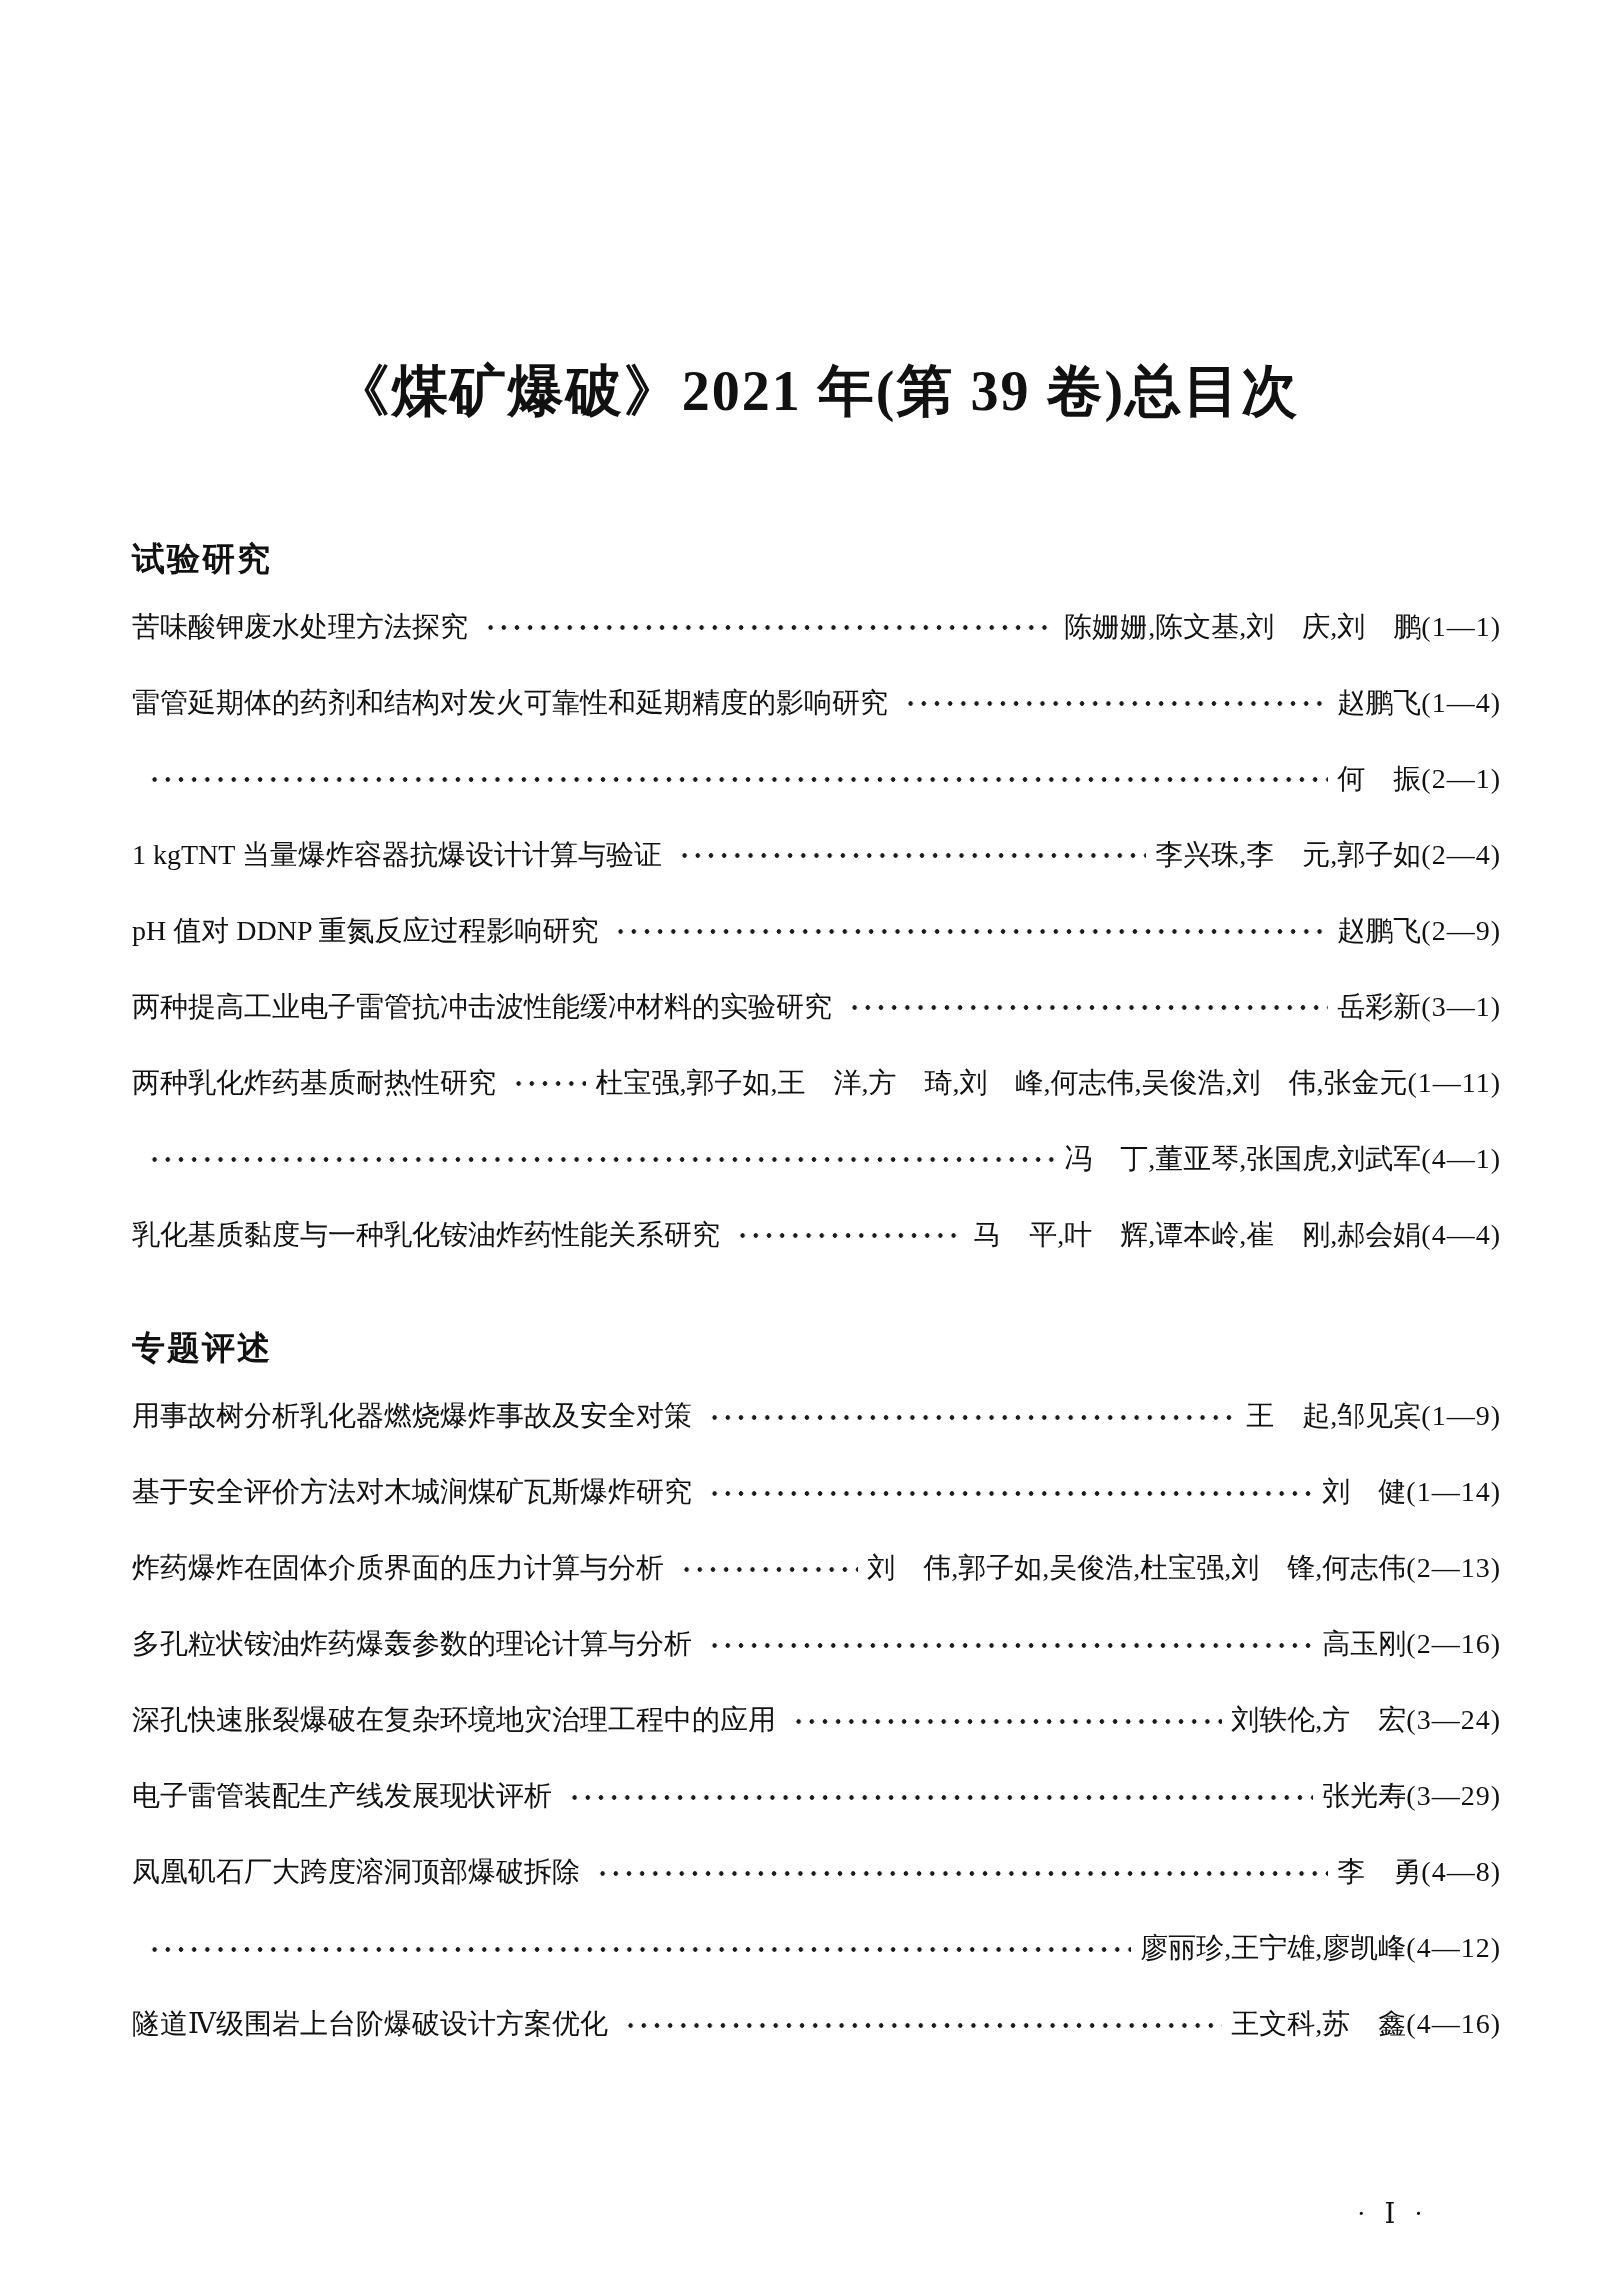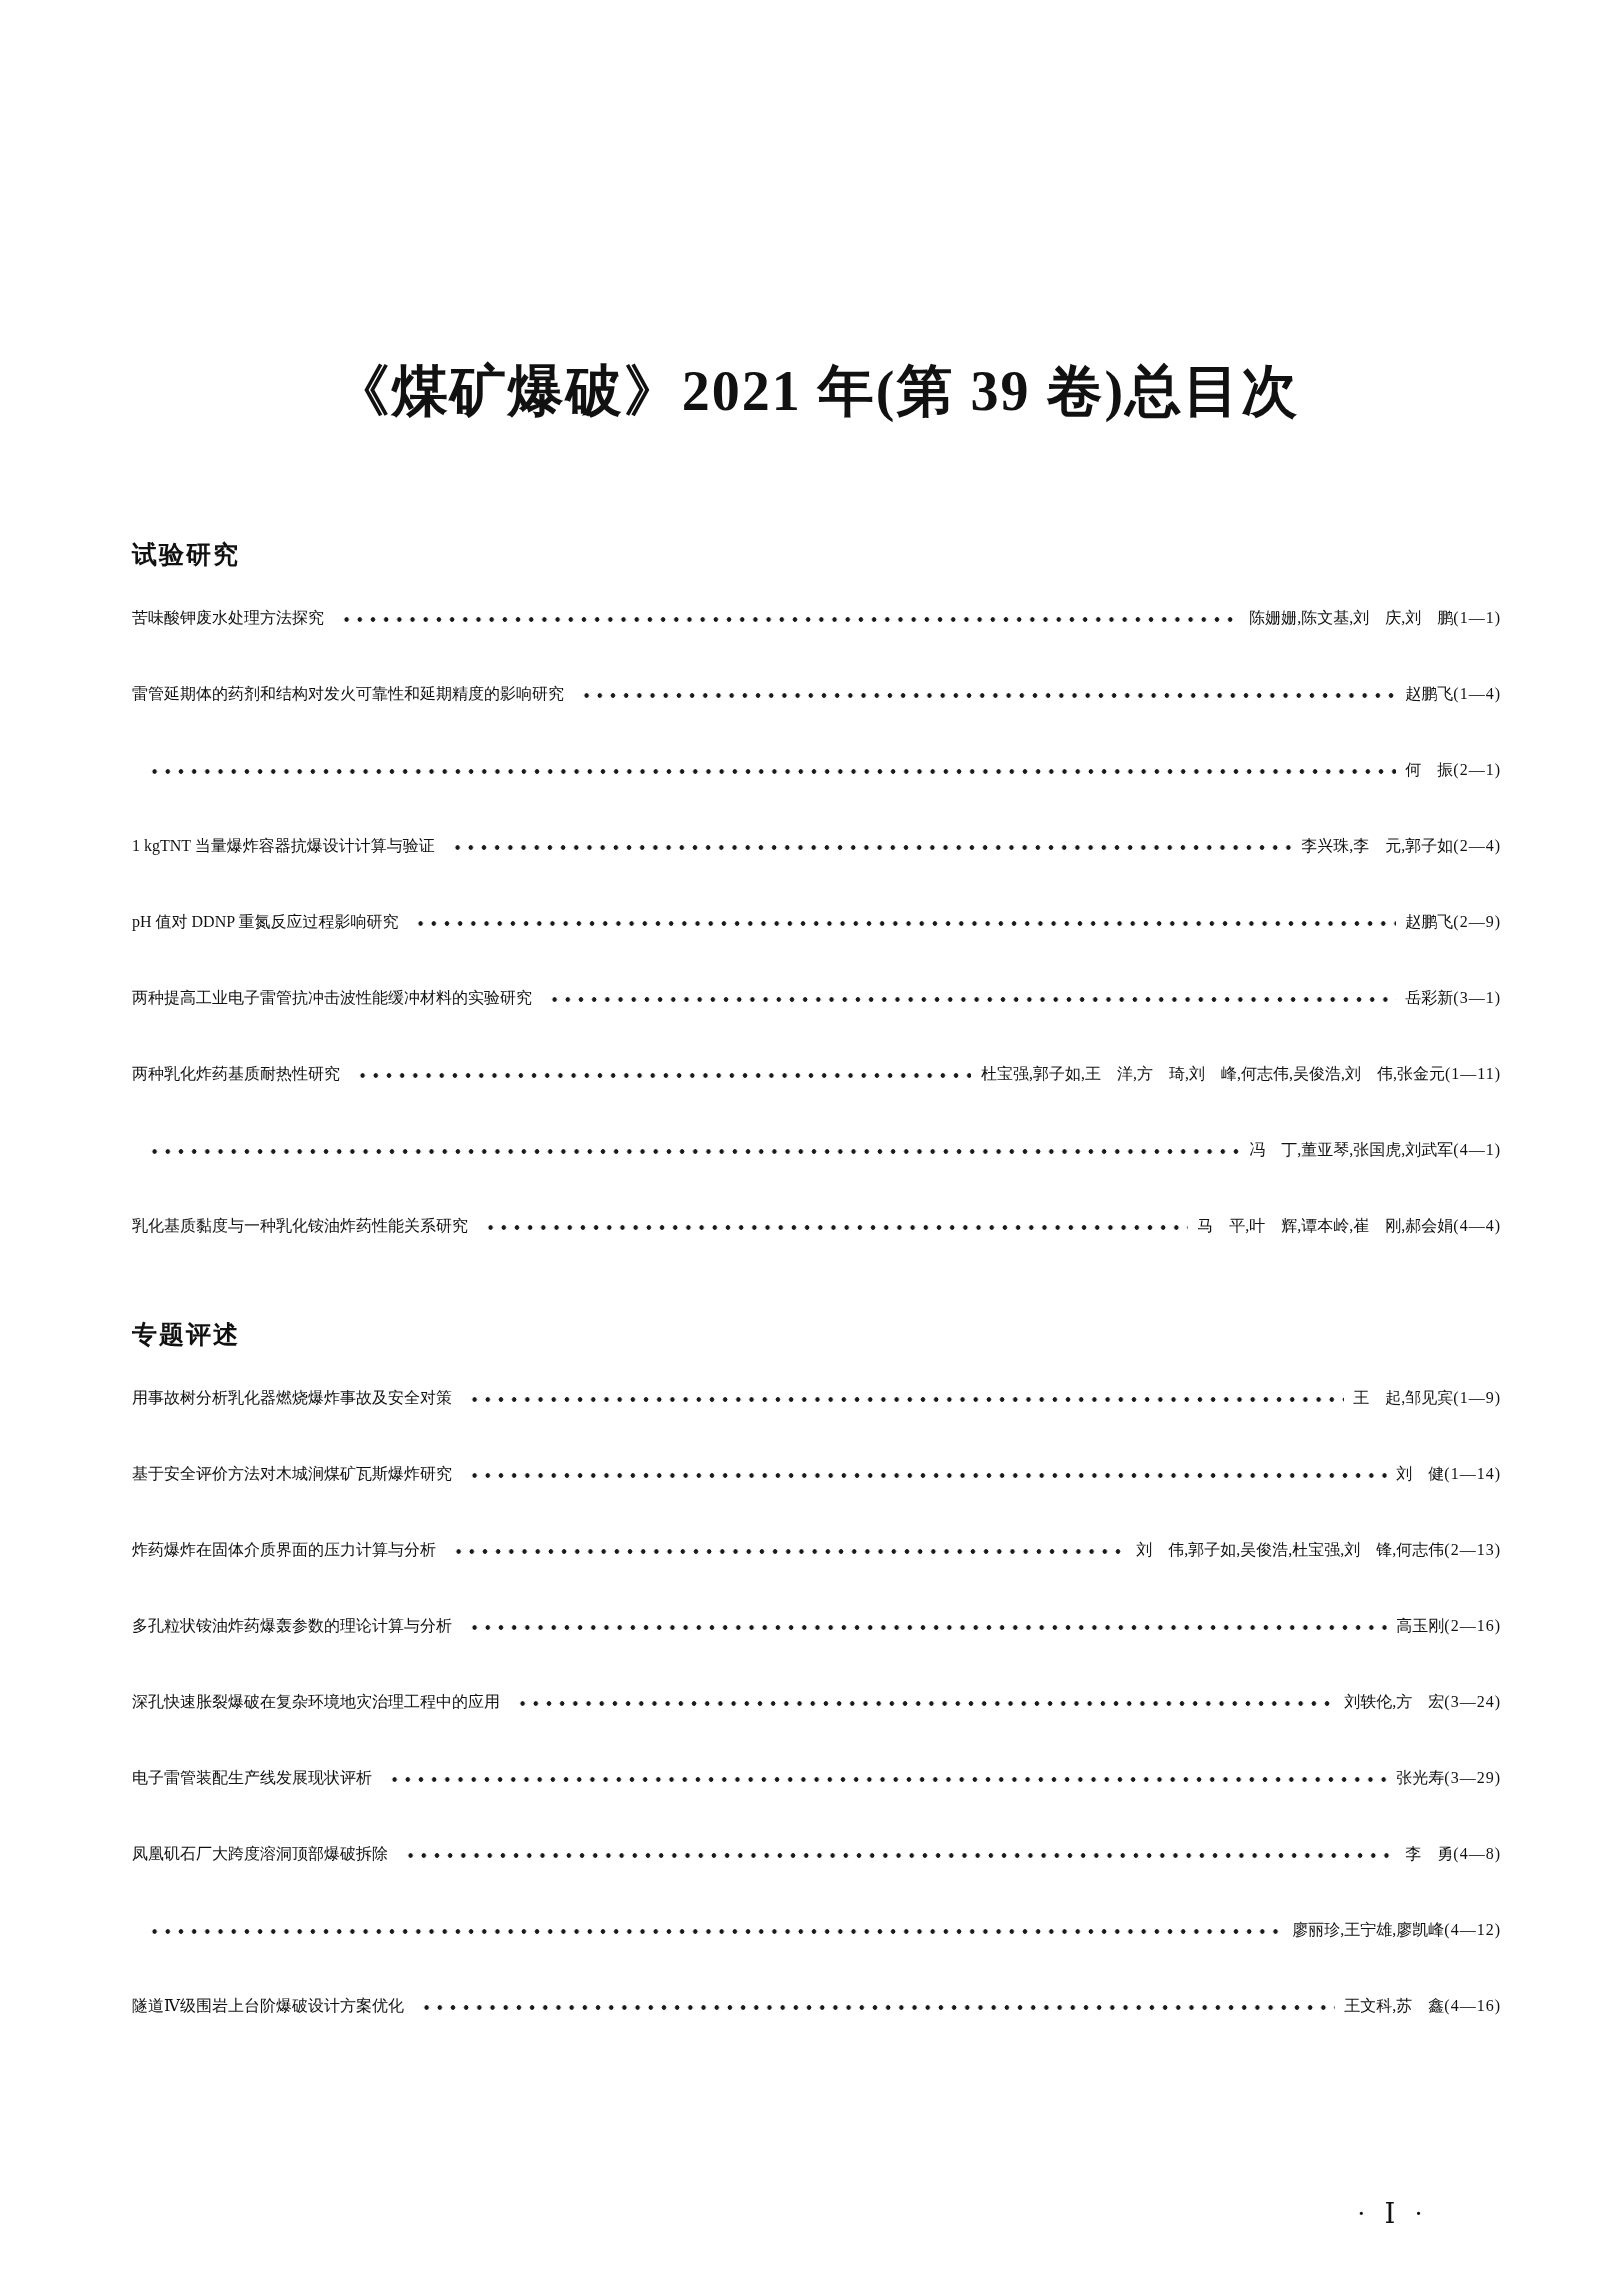--- a/index.html
+++ b/index.html
@@ -30,34 +30,34 @@
   }
   .section {
     margin-top: 0;
   }
   .section:first-of-type .section-heading {
     margin-top: 116px;
   }
   .section-heading {
     font-family: "Liberation Sans", "DejaVu Sans", sans-serif;
     font-weight: bold;
-    font-size: 25px;
+    font-size: 33px;
     line-height: 1.1;
     margin-top: 57px;
     margin-bottom: 11.8px;
     letter-spacing: 2px;
   }
   .entry-list {
     margin: 0;
   }
   .entry-row {
     display: flex;
     align-items: center;
     height: 76px;
-    font-size: 16px;
+    font-size: 28px;
     line-height: 1.25;
     white-space: nowrap;
   }
   .entry-title {
     flex: 0 0 auto;
   }
   .leader {
     flex: 1 1 auto;
     min-width: 35px;
     align-self: stretch;

